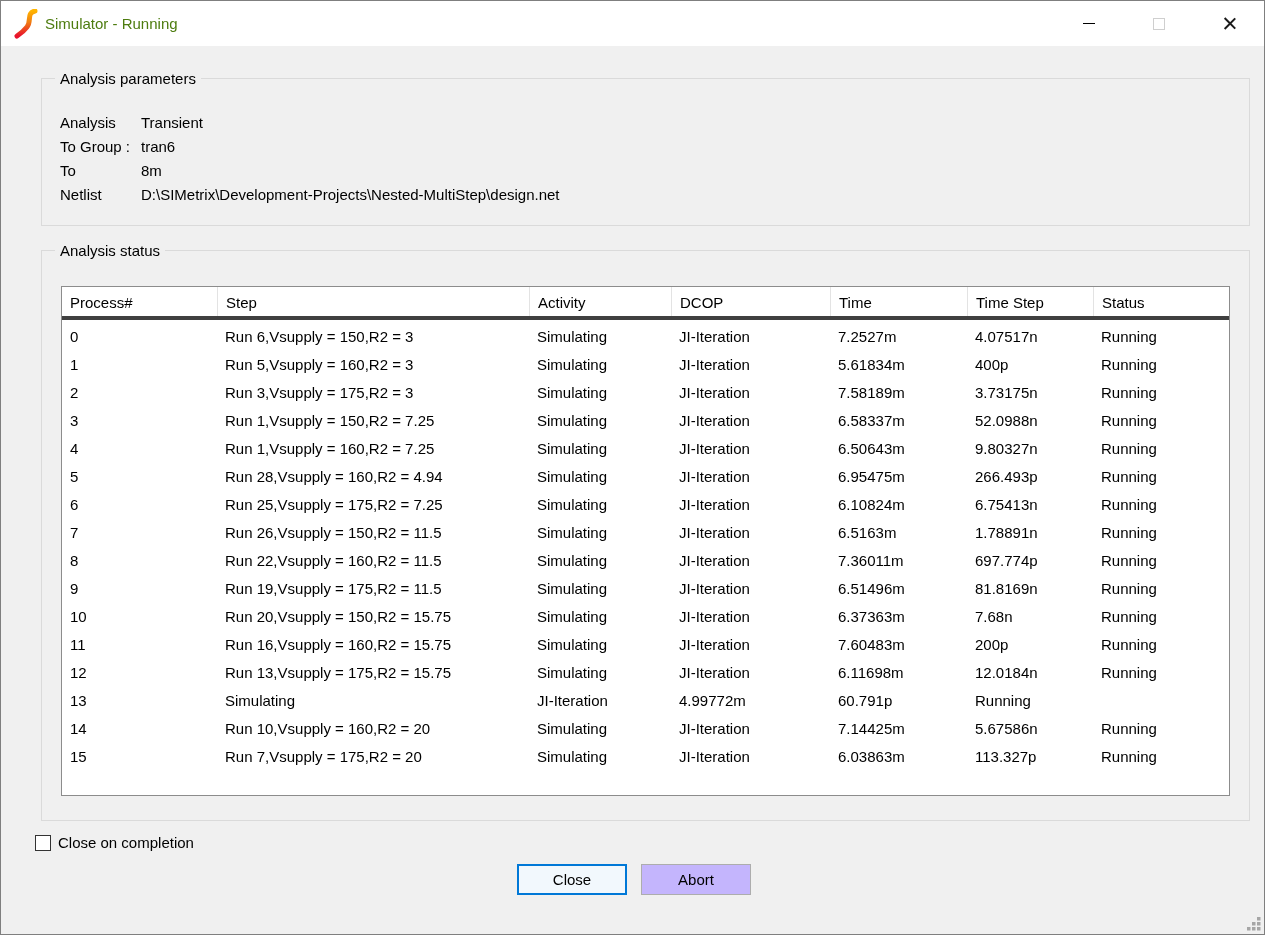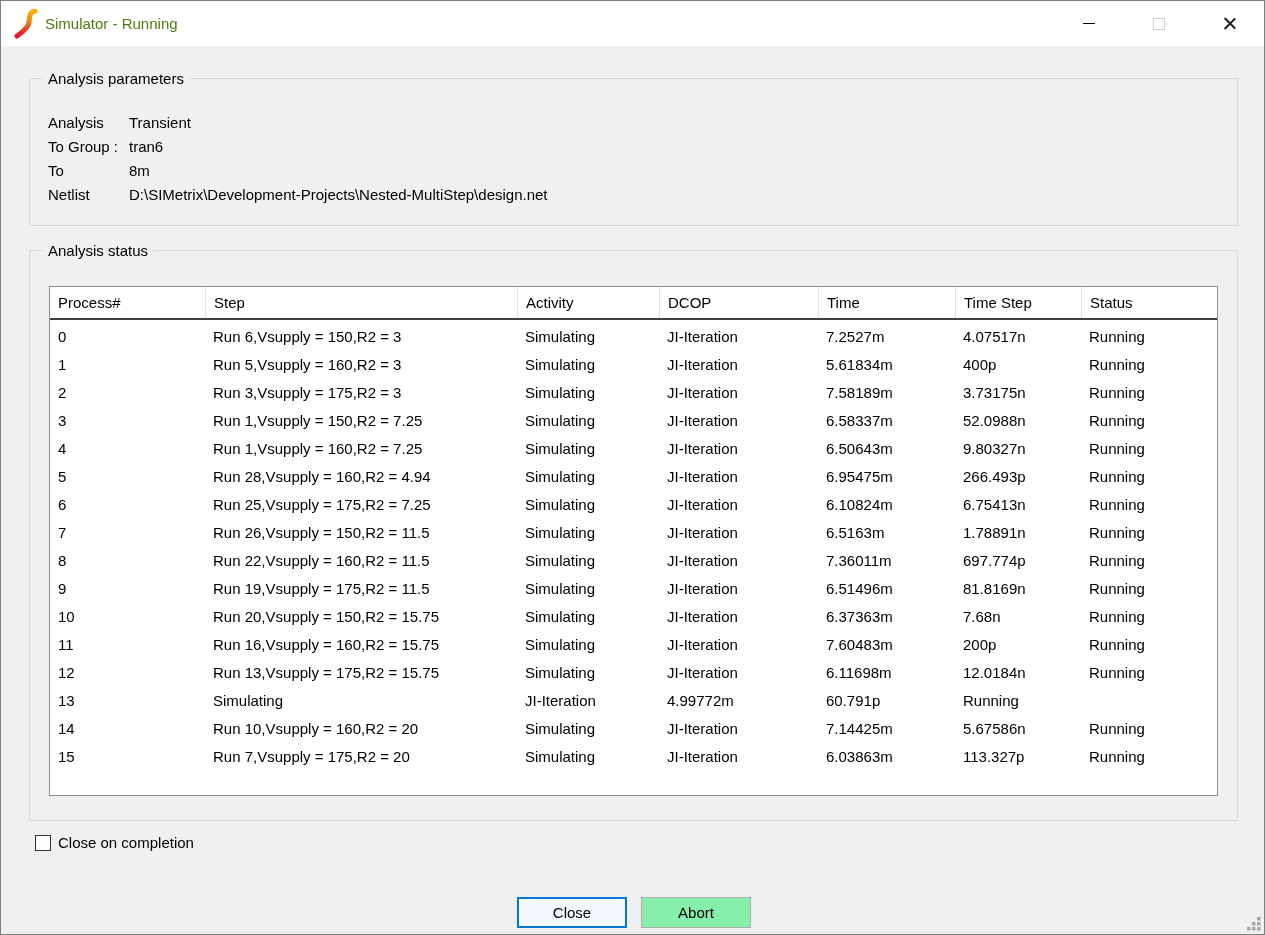--- a/index.html
+++ b/index.html
@@ -29,21 +29,21 @@
   .glyph-min { width: 12px; height: 0; border-top: 1.5px solid #000; display: block; }
   .glyph-max { width: 12px; height: 12px; border: 1px solid #cfcfcf; display: block; background: #fff; }
   .glyph-close { position: relative; width: 15px; height: 15px; display: block; }
   .glyph-close::before, .glyph-close::after {
     content: ""; position: absolute; left: 7px; top: 0; width: 1.6px; height: 15px; background: #1a1a1a;
   }
   .glyph-close::before { transform: rotate(45deg); }
   .glyph-close::after  { transform: rotate(-45deg); }
 
   
-  .groupbox { position: absolute; border: 1px solid #dadada; }
+  .groupbox { position: absolute; border: 1px solid #dadada; margin-left: 12px; }
   #gp-params { left: 28px; top: 77px; width: 1209px; height: 148px; }
   #gp-status { left: 28px; top: 249px; width: 1209px; height: 571px; }
   .group-label {
     position: absolute; top: -10px; left: 13px;
     background: #f0f0f0; padding: 0 5px; line-height: 20px;
     white-space: nowrap;
   }
 
   
   .param-rows { position: absolute; left: 18px; top: 32px; right: 10px; }
@@ -55,47 +55,47 @@
     position: absolute; left: 19px; top: 35px;
     width: 1169px; height: 510px;
     background: #ffffff;
     border: 1px solid #8c8c8c;
     overflow: hidden;
   }
   .hrow, .trow {
     display: grid;
     grid-template-columns: 155px 312px 142px 159px 137px 126px 1fr;
   }
-  .hrow { height: 33px; border-bottom: 2px solid #404040; }
+  .hrow { height: 33px; border-bottom: 4px solid #404040; }
   .hcell {
     line-height: 32px; padding-left: 8px;
     border-left: 1px solid #e3e3e3;
     white-space: nowrap; overflow: hidden;
   }
   .hcell:first-child { border-left: none; }
   .tbody { padding-top: 3px; }
   .trow { height: 28px; }
   .tcell { line-height: 28px; padding-left: 8px; white-space: nowrap; overflow: hidden; }
 
   
   .checkbox-row {
     position: absolute; left: 34px; top: 833px;
     display: flex; align-items: center; gap: 7px; height: 18px;
   }
   .cb-box { width: 16px; height: 16px; background: #fff; border: 1px solid #333; display: inline-block; }
   .cb-label { line-height: 18px; white-space: nowrap; }
 
   .btn {
-    position: absolute; top: 896px; width: 110px; height: 31px;
+    position: absolute; top: 863px; width: 110px; height: 31px;
     font-family: "Liberation Sans", sans-serif; font-size: 15px; color: #000;
     display: flex; align-items: center; justify-content: center;
     cursor: default;
   }
   #btn-close { left: 516px; background: #f2f8fd; border: 2px solid #0078d7; }
-  #btn-abort { left: 640px; background: #86efac; border: 1px solid #adadad; }
+  #btn-abort { left: 640px; background: #c4b5fd; border: 1px solid #adadad; }
 
   .resize-grip { position: absolute; right: 3px; bottom: 3px; width: 14px; height: 14px; }
 </style>
 </head>
 <body>
 
 <div class="window">
 
   <div class="titlebar">
     <svg class="app-icon" viewBox="0 0 26 30">

